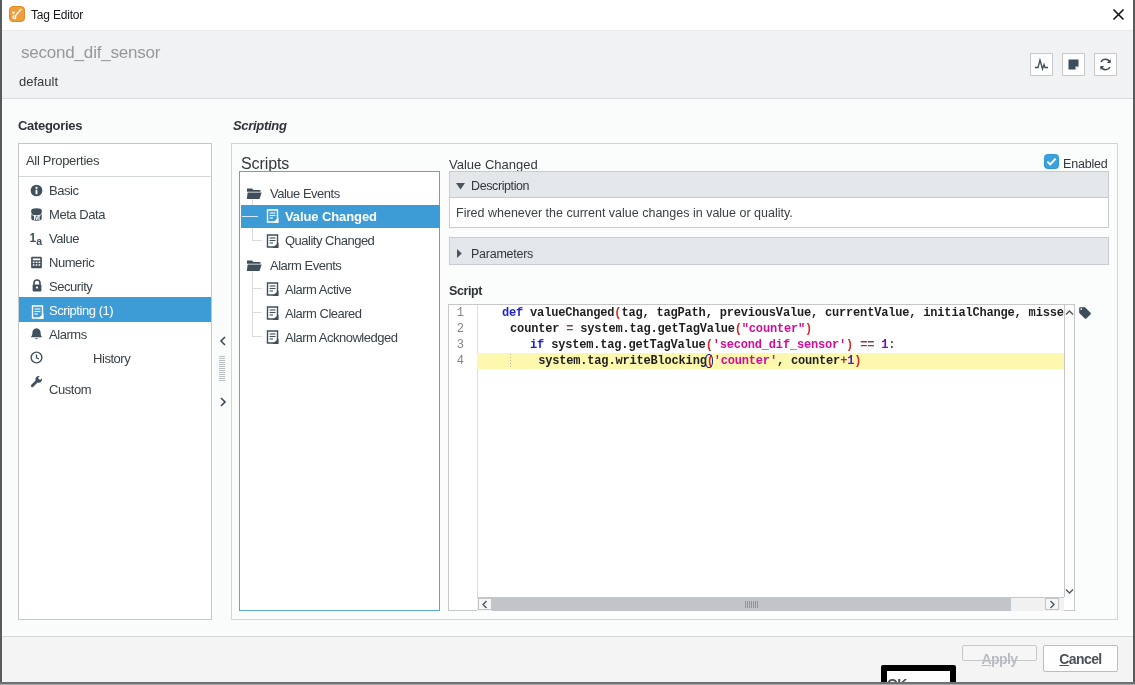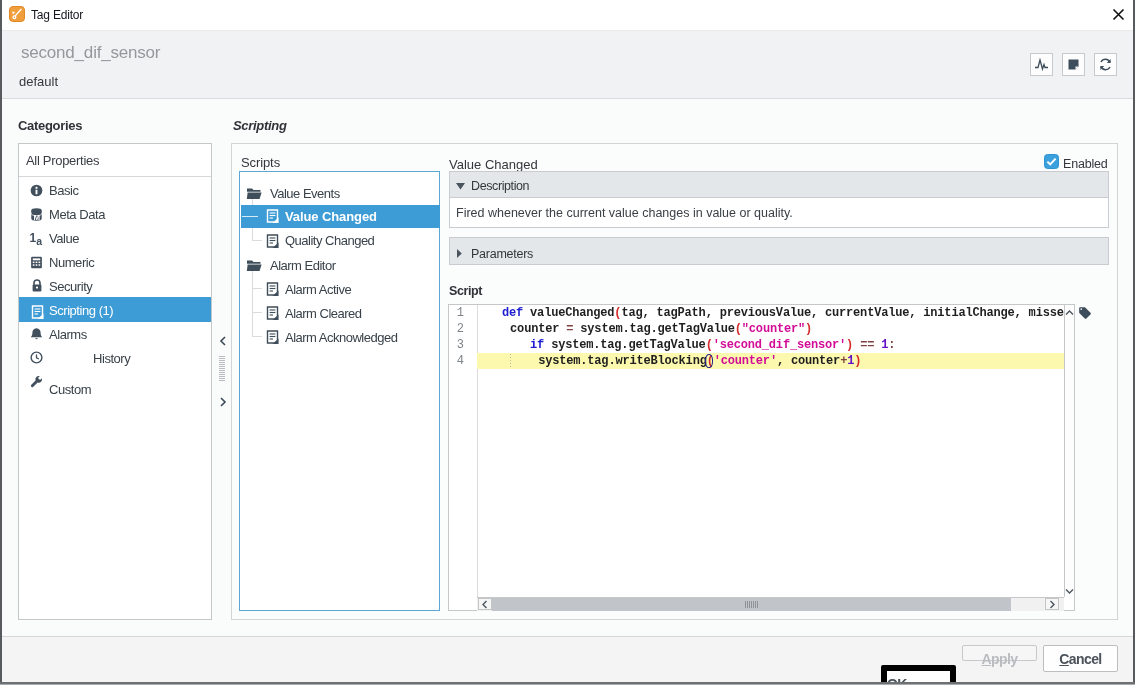--- a/index.html
+++ b/index.html
@@ -136,21 +136,21 @@
     </svg>
 </div>
 <div class="abs" style="left:219px;top:356px;width:6px;height:25px;background:repeating-linear-gradient(to bottom,#b9bdc1 0,#b9bdc1 1px,transparent 1px,transparent 2px);"></div>
 <div class="abs" style="left:219px;top:393px;width:8px;height:10px;">
   <svg width="8" height="10" viewBox="0 0 8 10">
       <path d="M2 1 L6 5 L2 9" fill="none" stroke="#3c4a57" stroke-width="1.6"></path>
     </svg>
 </div>
 
 <div class="abs" style="left:231px;top:143px;width:887px;height:477px;border:1px solid #d2d5d8;background:#fbfcfc;"></div>
-<div class="abs" style="left:241px;top:155px;font-size:13px;letter-spacing:-0.1px;color:#33373c;">Scripts</div>
+<div class="abs" style="left:241px;top:155px;font-size:16px;letter-spacing:-0.1px;color:#33373c;">Scripts</div>
 
 <div class="abs" style="left:239px;top:171px;width:201px;height:440px;background:#ffffff;border:1px solid #5ba6d4;"></div>
 <div id="tree">
   <style>
     .trlab{font-size:13px;letter-spacing:-0.5px;color:#39424a;}
     .conn{position:absolute;background:#d9dcde;}
   </style>
 
   <div class="abs" style="left:240.5px;top:205px;width:199px;height:22.5px;background:#3d9bd5;"></div>
 
@@ -203,21 +203,21 @@
   <svg class="abs" style="left:266px;top:329.5px;" width="13" height="14" viewBox="0 0 13 14">
     <path d="M1.5 1 H11.5 V13 H1.5 Z" fill="none" stroke="#3f4e5a" stroke-width="1.4"></path>
     <line x1="3.6" y1="4" x2="9.4" y2="4" stroke="#3f4e5a" stroke-width="1.1"></line>
     <line x1="3.6" y1="6.5" x2="9.4" y2="6.5" stroke="#3f4e5a" stroke-width="1.1"></line>
     <line x1="3.6" y1="9" x2="7" y2="9" stroke="#3f4e5a" stroke-width="1.1"></line>
     <path d="M12.5 8.5 L12.5 14 L6.5 14 Z" fill="#3f4e5a"></path>
   </svg>
   <div class="abs trlab" style="left:270px;top:185.5px;">Value Events</div>
   <div class="abs trlab bold" style="left:285px;top:209px;color:#ffffff;letter-spacing:-0.1px;">Value Changed</div>
   <div class="abs trlab" style="left:285px;top:233px;">Quality Changed</div>
-  <div class="abs trlab" style="left:270px;top:257.5px;">Alarm Editor</div>
+  <div class="abs trlab" style="left:270px;top:257.5px;">Alarm Events</div>
   <div class="abs trlab" style="left:285px;top:281.5px;">Alarm Active</div>
   <div class="abs trlab" style="left:285px;top:305.5px;">Alarm Cleared</div>
   <div class="abs trlab" style="left:285px;top:329.5px;">Alarm Acknowledged</div>
 </div>
 
 <div class="abs" style="left:449px;top:156.5px;font-size:13px;color:#34383d;">Value Changed</div>
 <svg class="abs" style="left:1044px;top:154px;" width="15" height="15" viewBox="0 0 15 15">
   <rect x="0.5" y="0.5" width="14" height="14" rx="3" fill="#3ba1dc" stroke="#2f95d2"></rect>
   <path d="M3.4 7.6 L6.2 10.4 L11.6 4.6" fill="none" stroke="#ffffff" stroke-width="2"></path>
 </svg>

